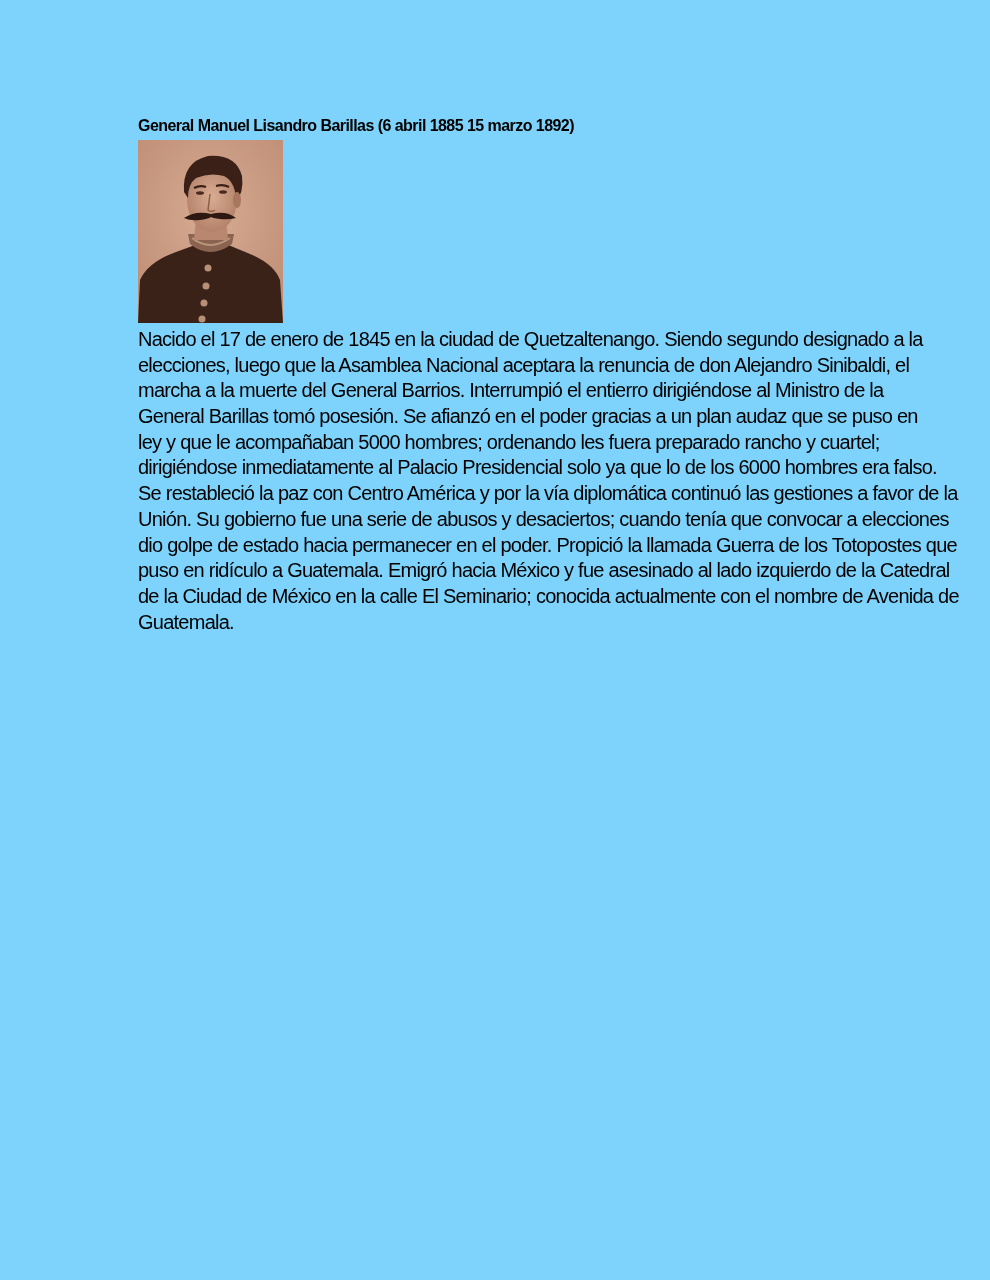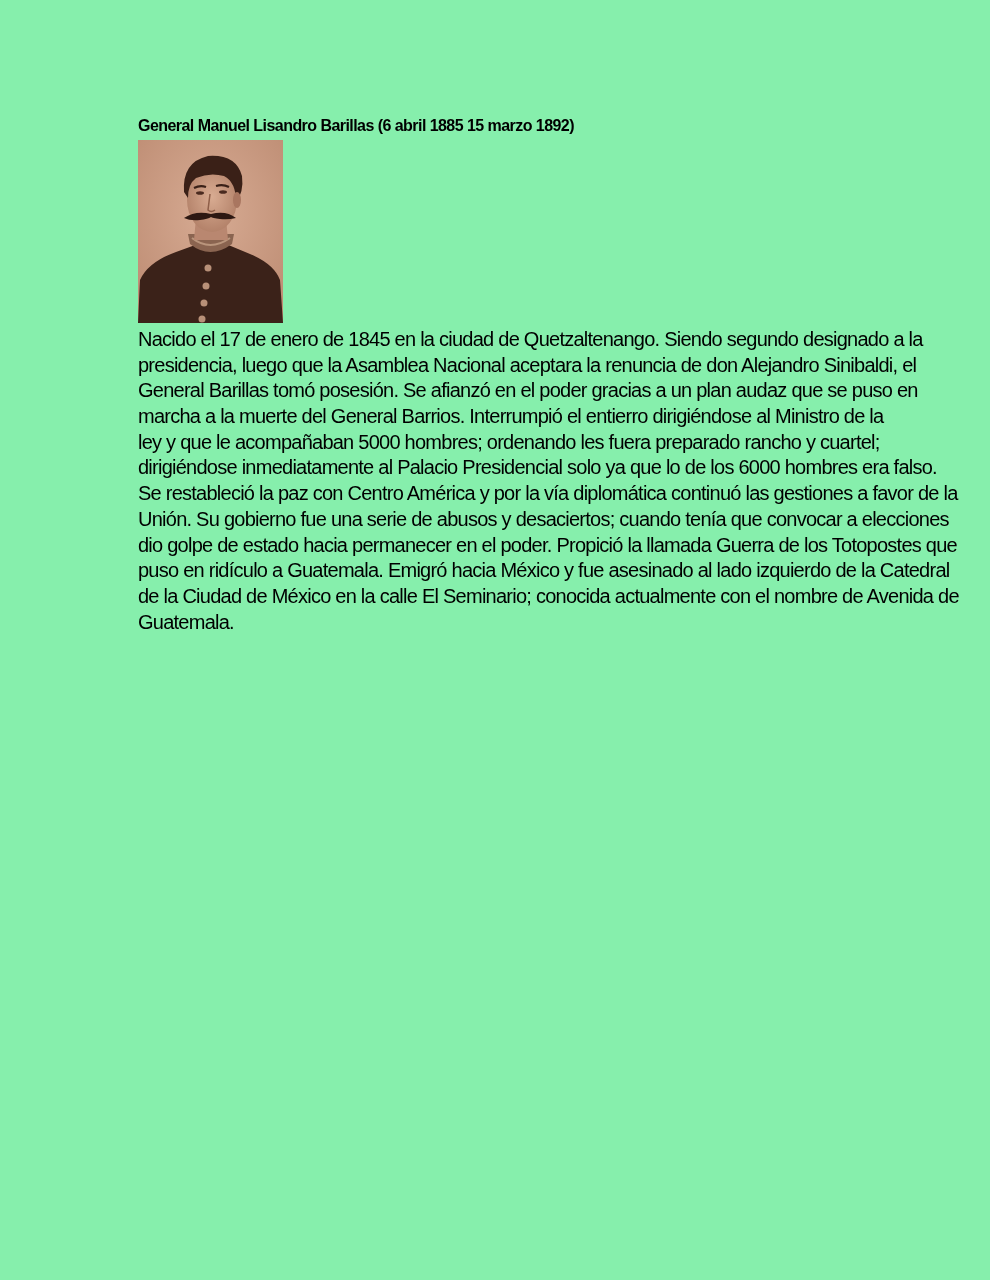--- a/index.html
+++ b/index.html
@@ -13,21 +13,21 @@
       position: relative;
       overflow: hidden;
       font-family: "Liberation Sans Narrow", "Liberation Sans", sans-serif;
       color: #000000;
     }
     .page {
       position: absolute;
       left: 0; top: 0;
       width: 990px;
       height: 1280px;
-      background: #86efac;
+      background: #7dd3fc;
     }
     .title {
       position: absolute;
       left: 138px;
       top: 115px;
       width: 714px;
       font-family: "Liberation Sans", sans-serif;
       font-weight: bold;
       font-size: 16px;
       line-height: 22px;
@@ -117,23 +117,23 @@
       <path d="M72 54 L70 70 Q73 73 77 70" stroke="#8e5e48" stroke-width="1.5" fill="none"></path>
 
       <path d="M46 78 Q58 70 73 74 Q88 70 98 78 Q90 80 82 79 Q74 78 73 77 Q70 79 62 80 Q52 81 46 78 Z" fill="#2d1812"></path>
 
       <ellipse cx="99" cy="60" rx="4" ry="8" fill="#a97660"></ellipse>
     </svg>
   </div>
 
   <div class="body-text">
     <span class="line">Nacido el 17 de enero de 1845 en la ciudad de Quetzaltenango. Siendo segundo designado a la</span>
-    <span class="line">presidencia, luego que la Asamblea Nacional aceptara la renuncia de don Alejandro Sinibaldi, el</span>
+    <span class="line">elecciones, luego que la Asamblea Nacional aceptara la renuncia de don Alejandro Sinibaldi, el</span>
+    <span class="line">marcha a la muerte del General Barrios. Interrumpió el entierro dirigiéndose al Ministro de la</span>
     <span class="line">General Barillas tomó posesión. Se afianzó en el poder gracias a un plan audaz que se puso en</span>
-    <span class="line">marcha a la muerte del General Barrios. Interrumpió el entierro dirigiéndose al Ministro de la</span>
     <span class="line">ley y que le acompañaban 5000 hombres; ordenando les fuera preparado rancho y cuartel;</span>
     <span class="line">dirigiéndose inmediatamente al Palacio Presidencial solo ya que lo de los 6000 hombres era falso.</span>
     <span class="line">Se restableció la paz con Centro América y por la vía diplomática continuó las gestiones a favor de la</span>
     <span class="line">Unión. Su gobierno fue una serie de abusos y desaciertos; cuando tenía que convocar a elecciones</span>
     <span class="line">dio golpe de estado hacia permanecer en el poder. Propició la llamada Guerra de los Totopostes que</span>
     <span class="line">puso en ridículo a Guatemala. Emigró hacia México y fue asesinado al lado izquierdo de la Catedral</span>
     <span class="line">de la Ciudad de México en la calle El Seminario; conocida actualmente con el nombre de Avenida de</span>
     <span class="line last">Guatemala.</span>
   </div>
 

